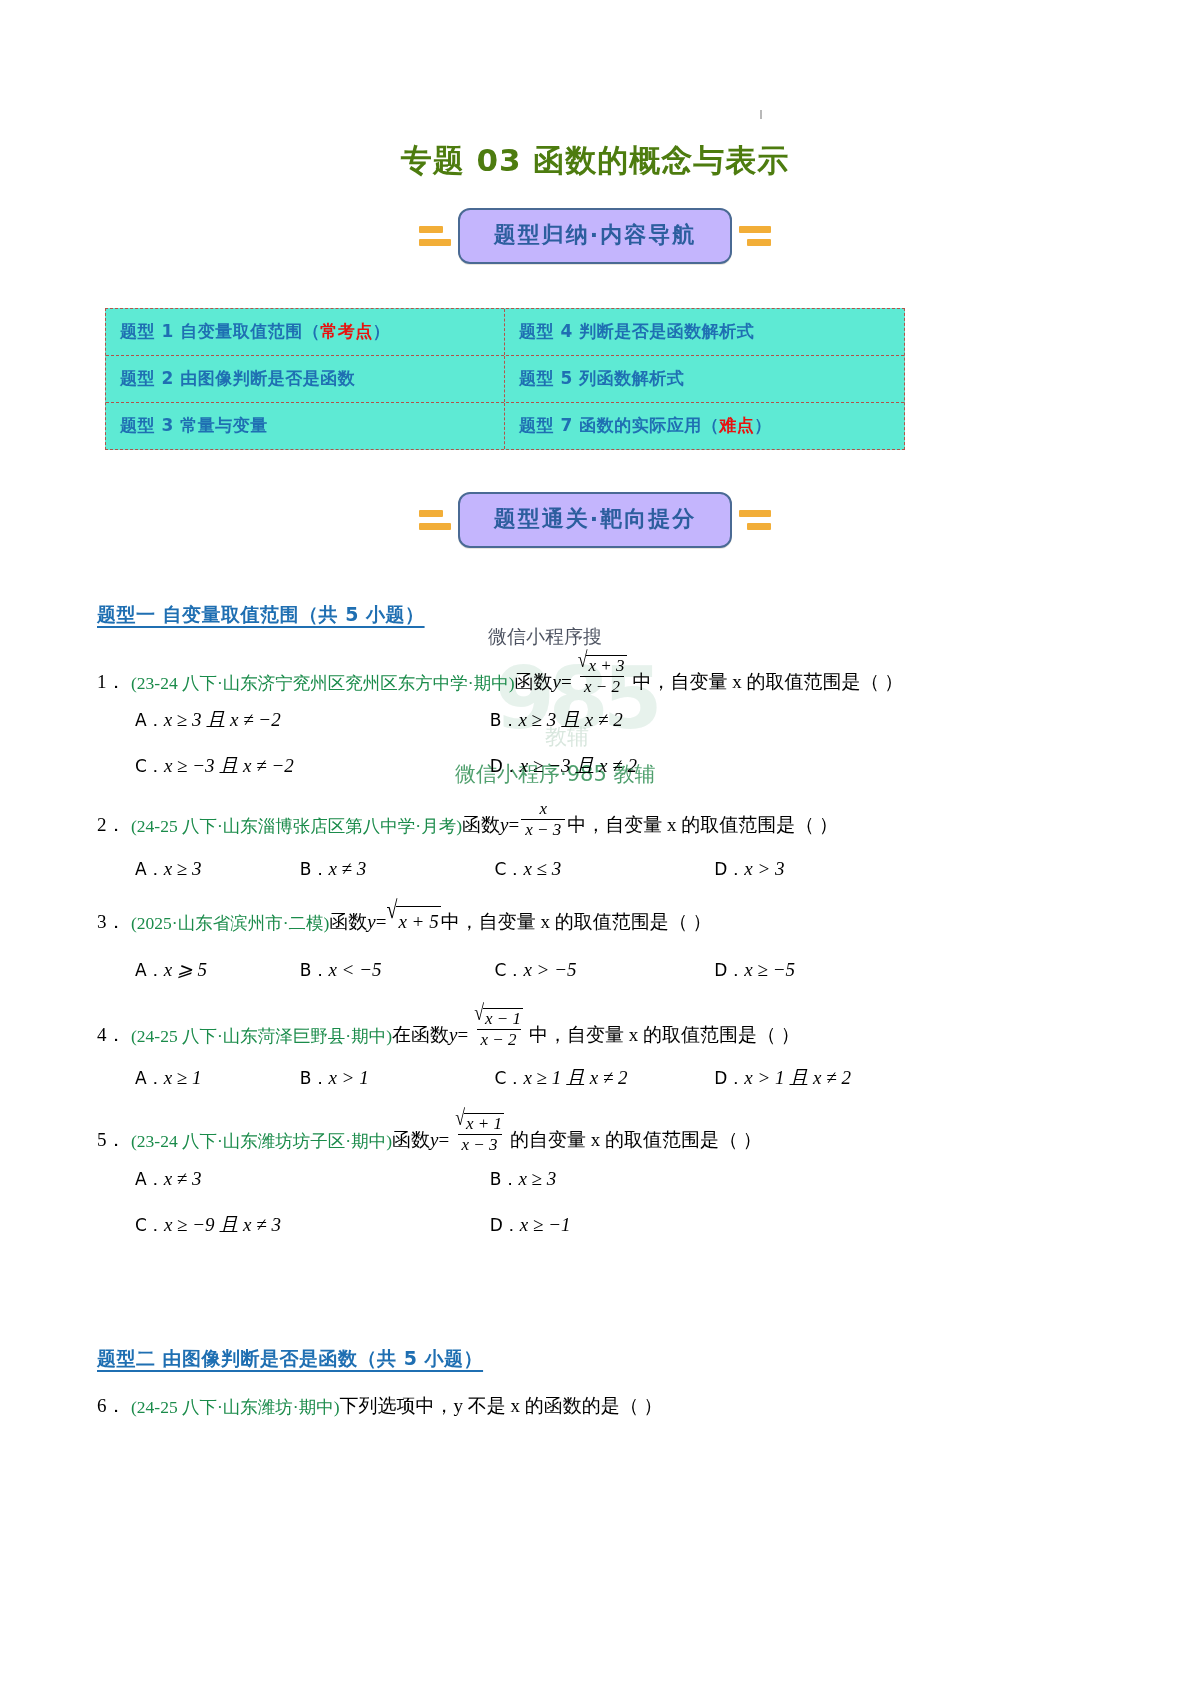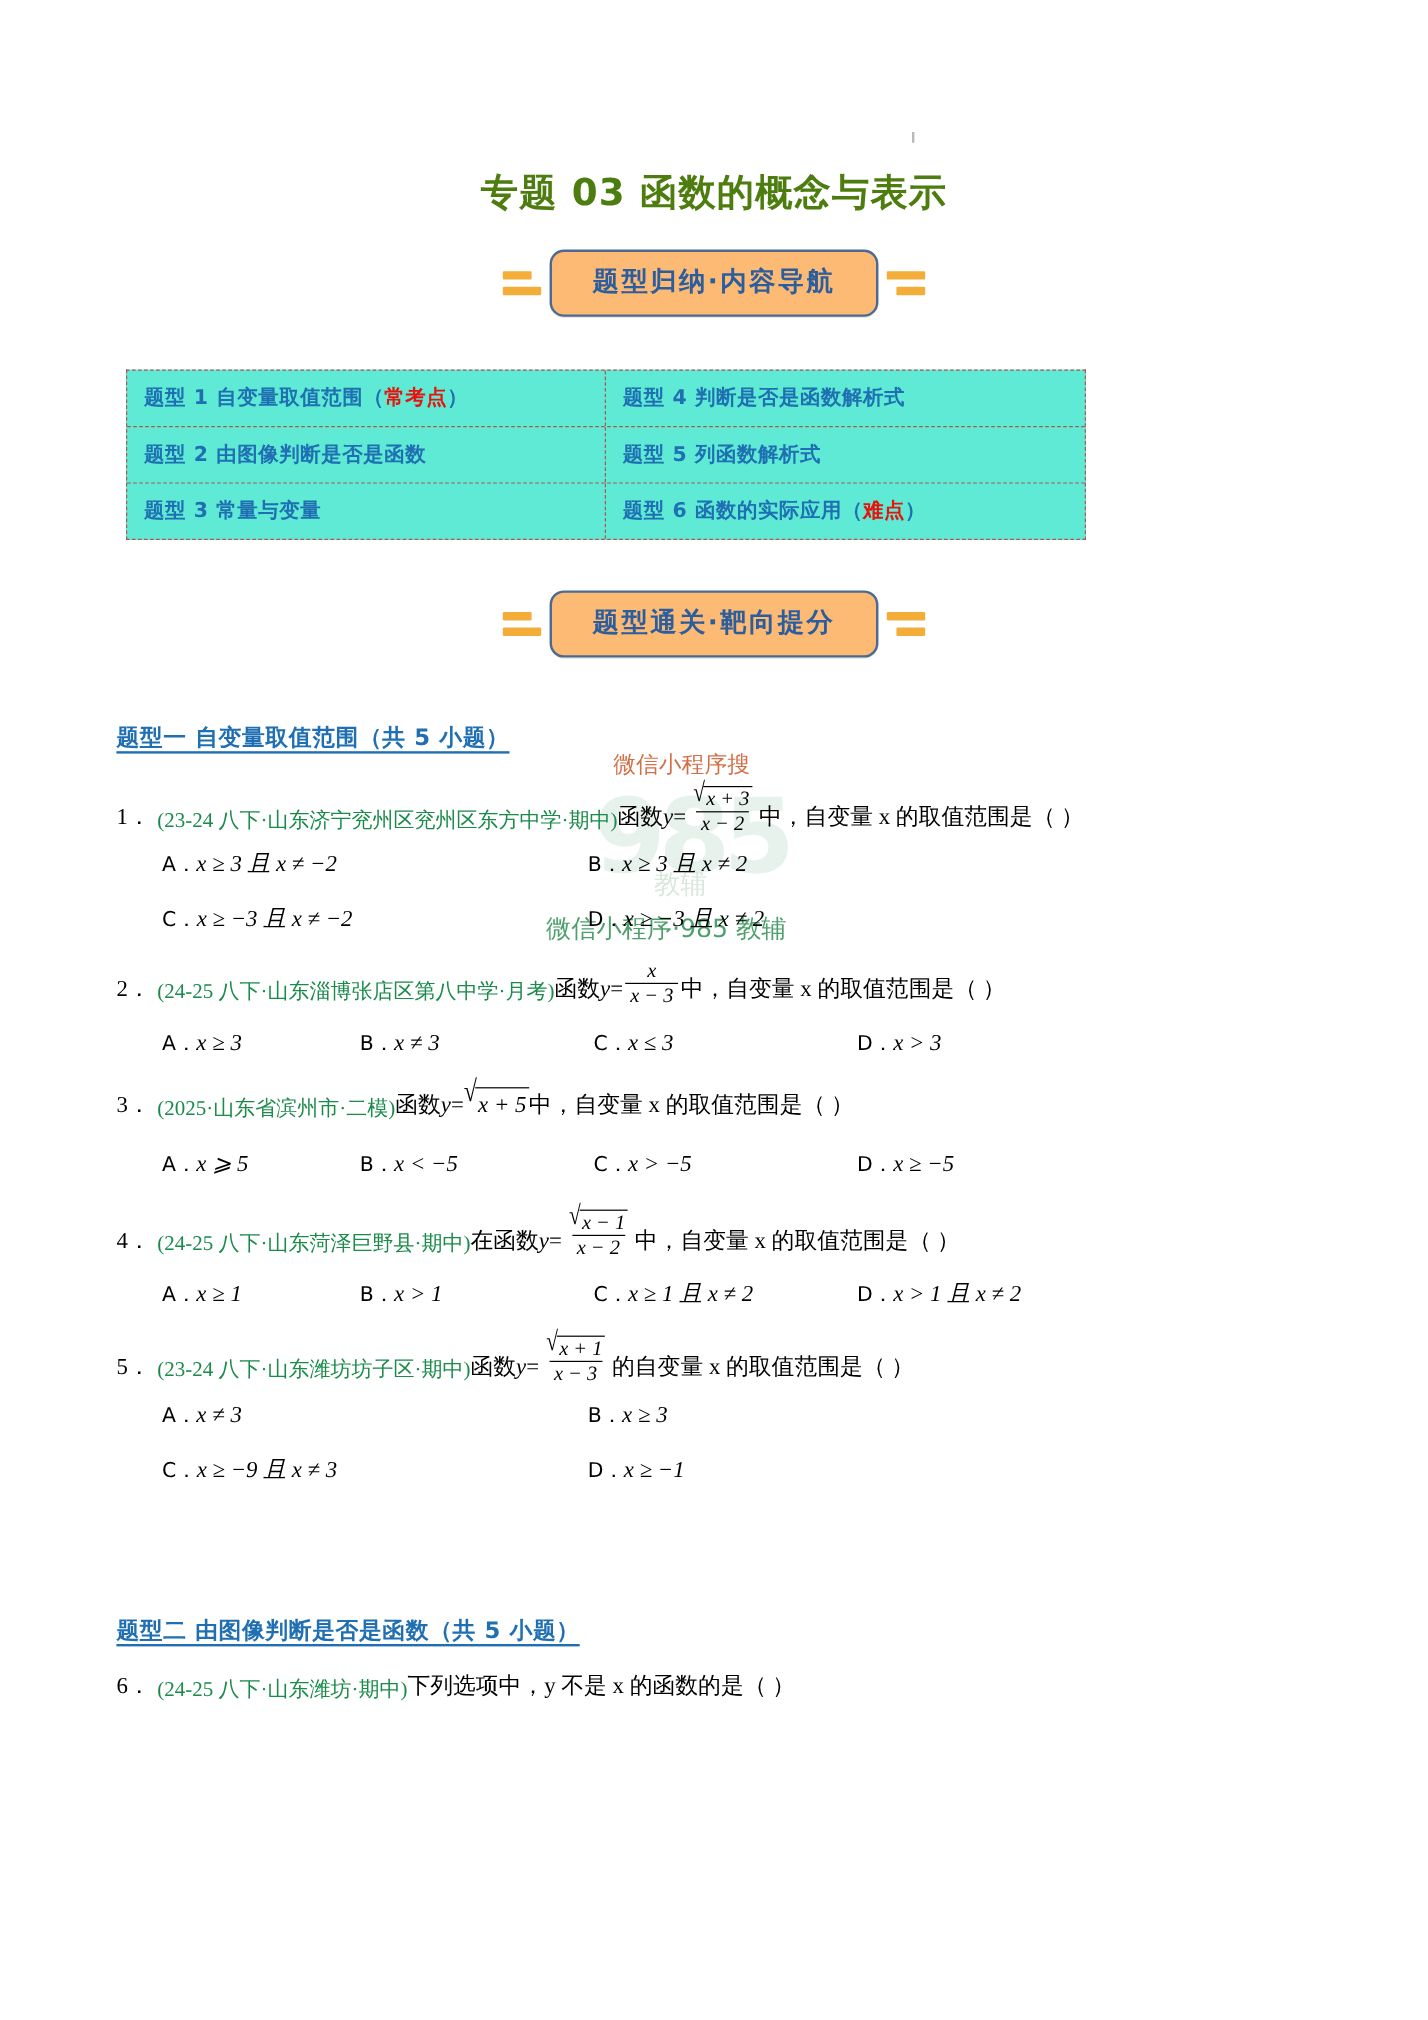--- a/index.html
+++ b/index.html
@@ -67,21 +67,21 @@
     background: #f2ae38;
     border-radius: 1px;
   }
   .dashmark span.short { width: 24px; }
   .dashmark span.long  { width: 32px; }
   .dashmark.right { align-items: flex-end; }
 
   .badge-box {
     border: 2px solid #4a6a94;
     border-radius: 12px;
-    background: #fdba74;
+    background: #c4b5fd;
     padding: 10px 34px 12px 34px;
     margin: 0 7px;
     font-family: "DejaVu Sans", "Liberation Sans", sans-serif;
     font-weight: bold;
     font-size: 22px;
     color: #2c5e9e;
     letter-spacing: 2px;
     white-space: nowrap;
     box-shadow: 0 1px 0 #e8e6dd;
   }
@@ -208,21 +208,21 @@
   
   .wm {
     position: absolute;
     pointer-events: none;
     user-select: none;
     color: #cfe0d6;
     opacity: 0.75;
     font-family: "DejaVu Sans", "Liberation Sans", sans-serif;
     white-space: nowrap;
   }
-  .wm.top { left: 511px; top: 624px; font-size: 19px; color: #c2410c; }
+  .wm.top { left: 488px; top: 624px; font-size: 19px; color: #0f172a; }
   .wm.bottom { left: 455px; top: 760px; font-size: 21px; color: #15803d; }
   .wm.big {
     left: 495px; top: 648px;
     font-size: 86px; font-weight: bold;
     color: #dfeee6; letter-spacing: -6px;
   }
   .wm.jf { left: 545px; top: 722px; font-size: 22px; color: #cddfd4; }
 
   
   .footer {
@@ -261,21 +261,21 @@
     <div class="type-row">
       <div class="type-cell left"><span>题型 1  自变量取值范围（</span><span class="hot">常考点</span><span>）</span></div>
       <div class="type-cell"><span>题型 4  判断是否是函数解析式</span></div>
     </div>
     <div class="type-row">
       <div class="type-cell left"><span>题型 2  由图像判断是否是函数</span></div>
       <div class="type-cell"><span>题型 5  列函数解析式</span></div>
     </div>
     <div class="type-row">
       <div class="type-cell left"><span>题型 3  常量与变量</span></div>
-      <div class="type-cell"><span>题型 6  函数的实际应用（</span><span class="hot">难点</span><span>）</span></div>
+      <div class="type-cell"><span>题型 7  函数的实际应用（</span><span class="hot">难点</span><span>）</span></div>
     </div>
   </div>
 
   <div class="badge-wrap two">
     <div class="dashmark">
       <span class="short"></span>
         <span class="long"></span>
     </div>
     <div class="badge-box">题型通关·靶向提分</div>
     <div class="dashmark right">

